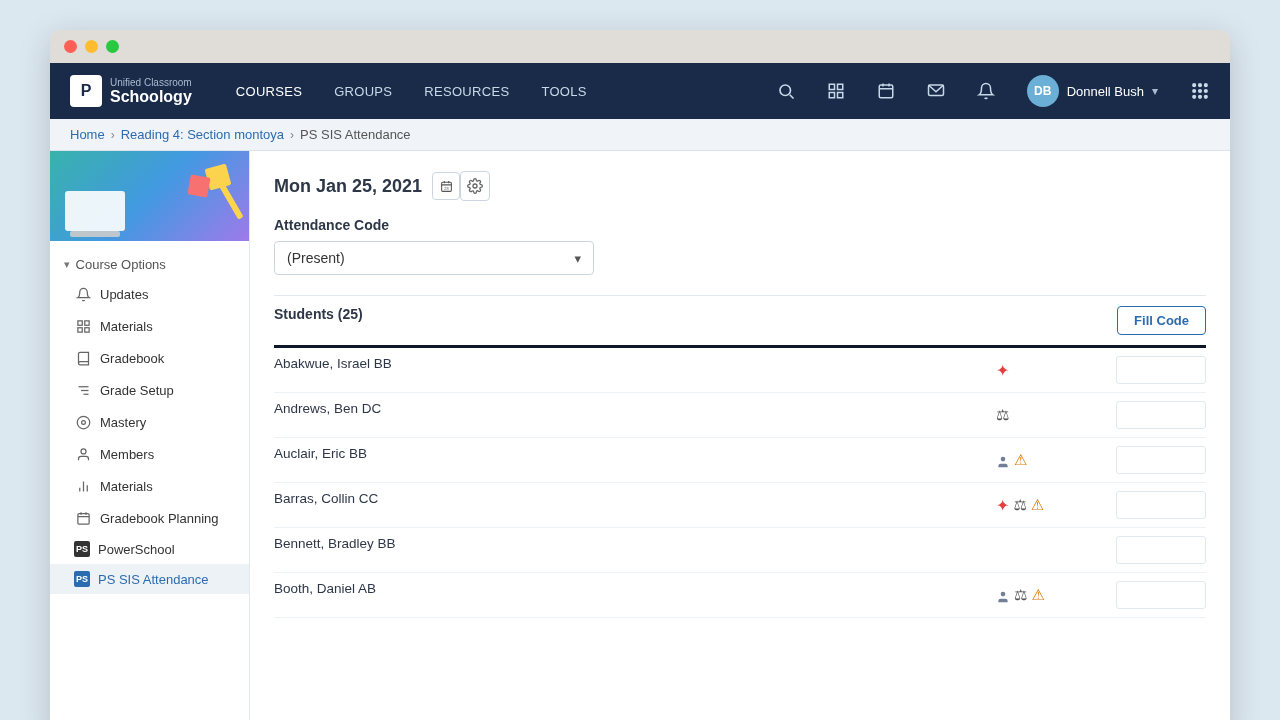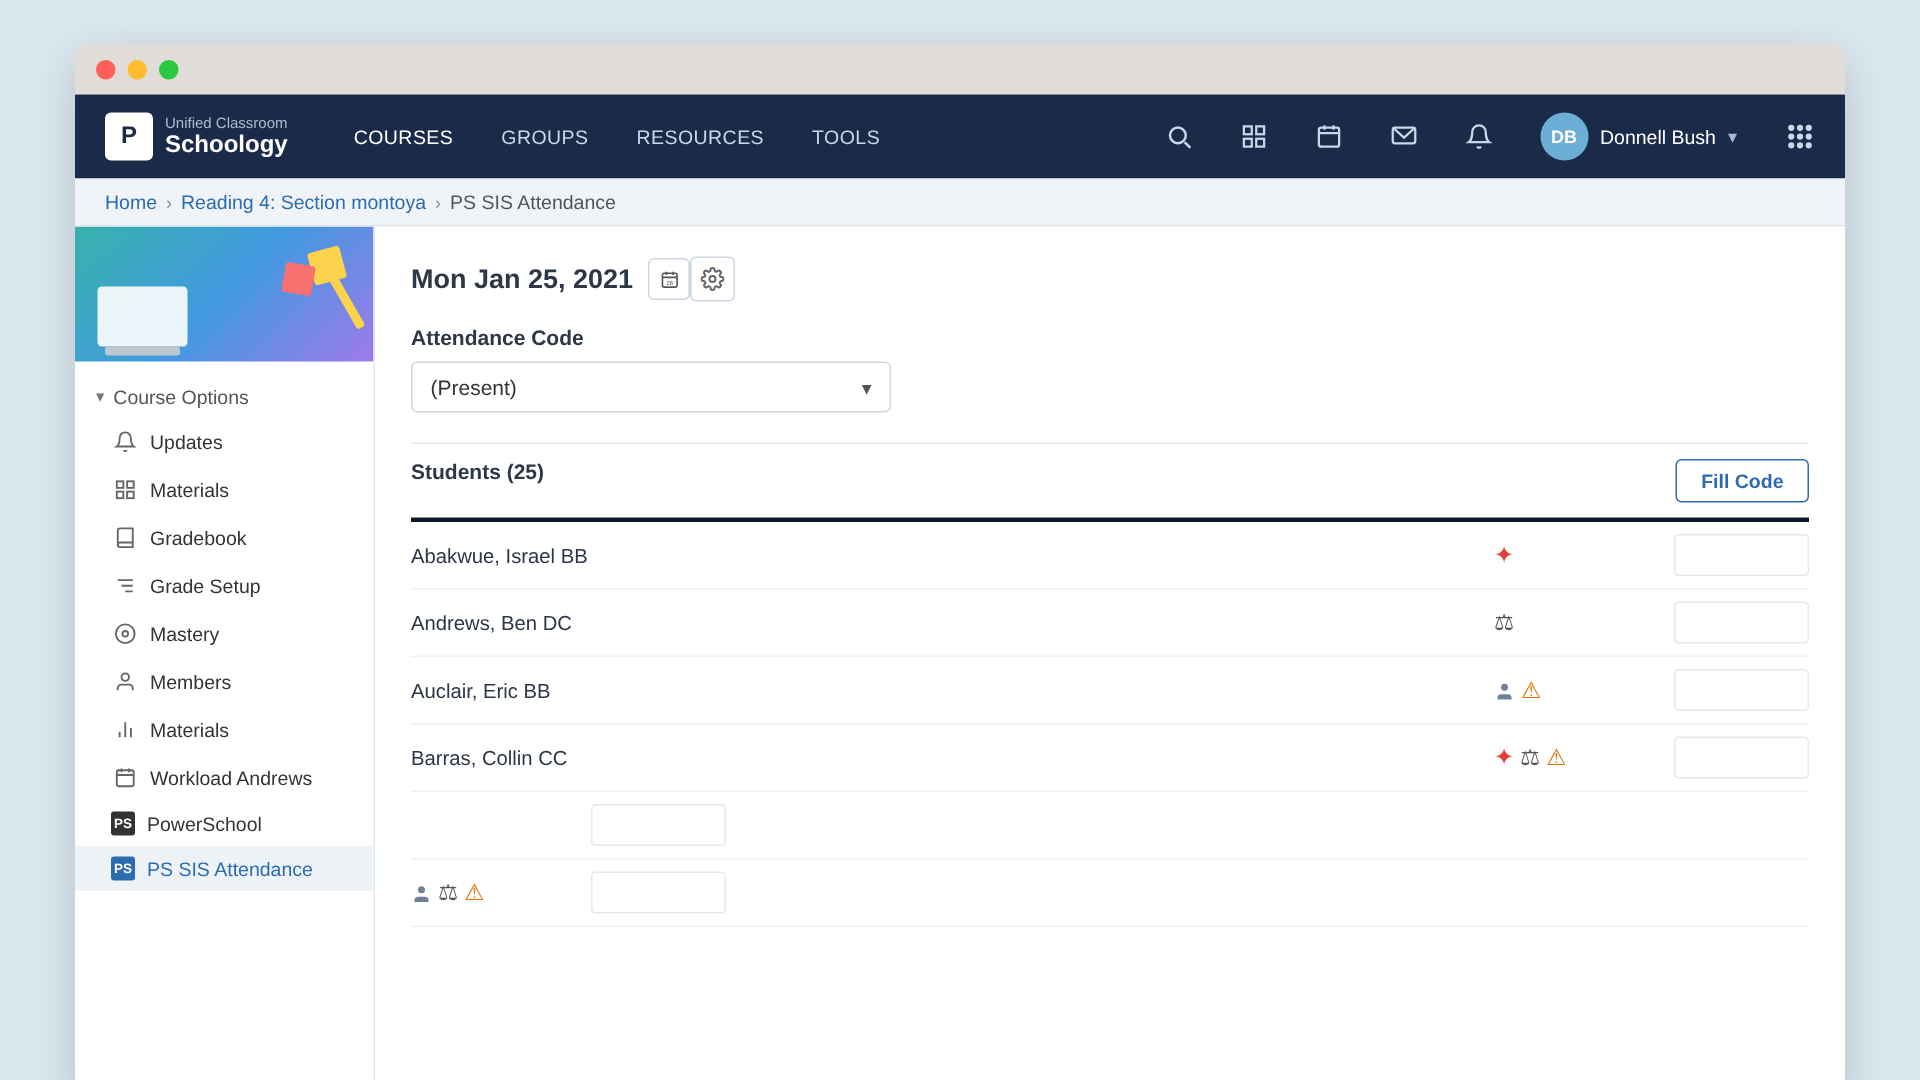--- a/index.html
+++ b/index.html
@@ -352,21 +352,20 @@
       padding: 6px 16px;
       border-radius: 4px;
       font-size: 13px;
       font-weight: 600;
       cursor: pointer;
     }
 
     
     .student-row {
       display: flex;
-      align-items: center;
       padding: 8px 0;
       border-bottom: 1px solid #edf2f7;
     }
     .student-name {
       flex: 1;
       font-size: 13.5px;
       color: #2d3748;
     }
     .student-icons {
       display: flex;
@@ -576,21 +575,21 @@
 
           <div class="sidebar-item">
             <span class="sidebar-item-icon">
               <svg width="15" height="15" viewBox="0 0 24 24" fill="none" stroke="currentColor" stroke-width="2">
                   <rect x="3" y="4" width="18" height="17" rx="2"></rect>
                   <line x1="3" y1="9" x2="21" y2="9"></line>
                   <line x1="8" y1="2" x2="8" y2="6"></line>
                   <line x1="16" y1="2" x2="16" y2="6"></line>
                 </svg>
             </span>
-            <span>Workload Andrews</span>
+            <span>Gradebook Planning</span>
           </div>
 
           <div class="sidebar-item">
             <span class="sidebar-item-icon" style="background:#333; color:#fff; border-radius:2px; font-size:9px; width:16px; height:16px; font-weight:bold; display:flex; align-items:center; justify-content:center;">PS</span>
             <span>PowerSchool</span>
           </div>
 
           <div class="sidebar-item active">
             <span class="sidebar-item-icon" style="background:#2b6cb0; color:#fff; border-radius:2px; font-size:9px; width:16px; height:16px; font-weight:bold; display:flex; align-items:center; justify-content:center;">PS</span>
             <span>PS SIS Attendance</span>
@@ -668,25 +667,27 @@
             <span class="student-name">Barras, Collin CC</span>
             <div class="student-icons">
               <span class="icon-medical">✦</span>
               <span class="icon-scale">⚖</span>
               <span class="icon-warning">⚠</span>
             </div>
             <div class="student-attendance-box"></div>
           </div>
 
           <div class="student-row">
+            <span class="student-name">Bennett, Bradley BB</span>
             <div class="student-icons"></div>
             <div class="student-attendance-box"></div>
           </div>
 
           <div class="student-row">
+            <span class="student-name">Booth, Daniel AB</span>
             <div class="student-icons">
               <span class="icon-person">
                 <svg width="14" height="14" viewBox="0 0 24 24" fill="#718096">
                     <path d="M20 21v-2a4 4 0 0 0-4-4H8a4 4 0 0 0-4 4v2"></path>
                     <circle cx="12" cy="7" r="4"></circle>
                   </svg>
               </span>
               <span class="icon-scale">⚖</span>
               <span class="icon-warning">⚠</span>
             </div>

